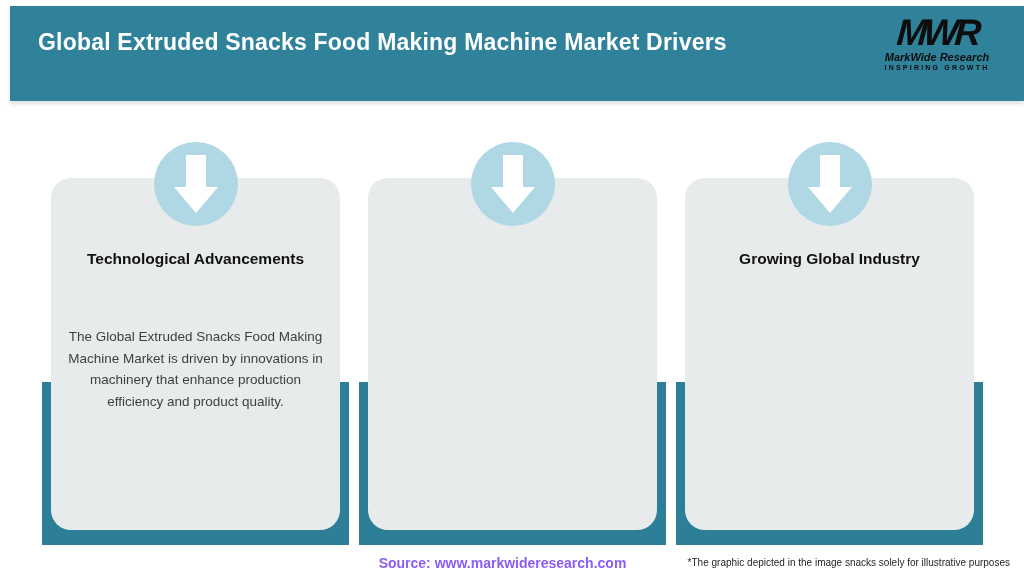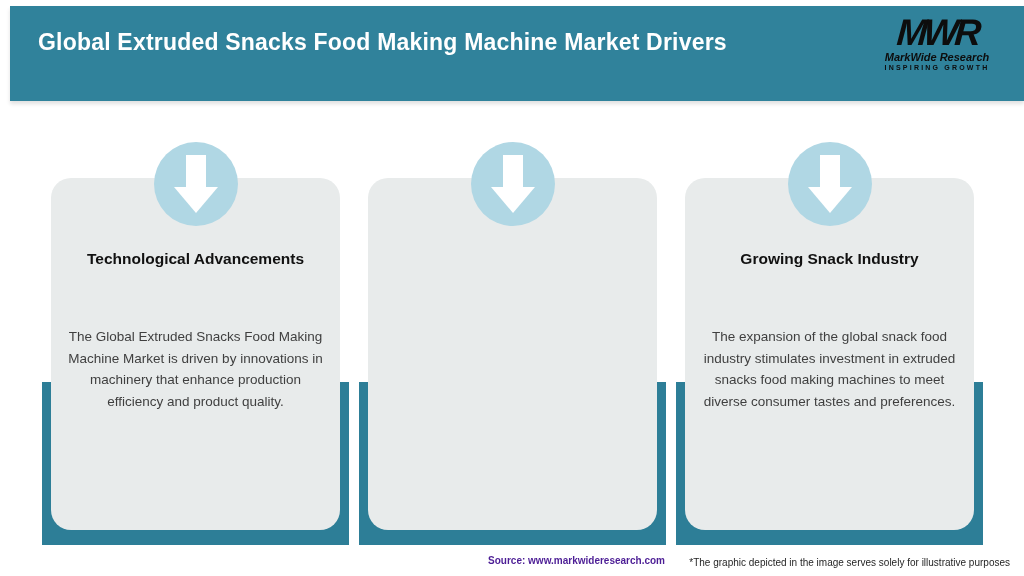--- a/index.html
+++ b/index.html
@@ -47,22 +47,22 @@
     margin:58px 0 0 0;font-size:13.5px;line-height:21.5px;color:#3F3F3F;
     text-align:center;
   }
   .circle{
     position:absolute;top:142px;left:50%;width:84px;height:84px;margin-left:-42px;
     border-radius:50%;background:#B0D7E4;display:flex;align-items:center;justify-content:center;
   }
   .circle svg{display:block;}
   
   .source{
-    position:absolute;left:340px;width:325px;top:555px;text-align:right;
-    font-size:10px;font-weight:bold;color:#4c1d95;
+    position:absolute;left:340px;width:325px;top:555px;text-align:center;
+    font-size:14px;font-weight:bold;color:#8b5cf6;
   }
   .disclaimer{
     position:absolute;right:14px;top:557px;width:330px;text-align:right;
     font-size:10px;color:#1F1F1F;
   }
 </style>
 </head>
 <body>
 
 <div class="stage">
@@ -100,29 +100,28 @@
         <svg width="58" height="66" viewBox="0 0 58 66" aria-hidden="true">
           <rect x="19" y="4" width="20" height="32" fill="#FFFFFF"></rect>
           <polygon points="7,36 51,36 29,62" fill="#FFFFFF"></polygon>
         </svg>
       </div>
     </section>
 
     <section class="unit">
       <div class="band"></div>
       <div class="card">
-        <h2 class="card-title">Growing Snack Industry</h2>
-        <p class="card-body">The expansion of the global snack food industry stimulates investment in extruded snacks food making machines to meet diverse consumer tastes and preferences.</p>
+        <h2 class="card-title">Growing Global Industry</h2>
       </div>
       <div class="circle">
         <svg width="58" height="66" viewBox="0 0 58 66" aria-hidden="true">
           <rect x="19" y="4" width="20" height="32" fill="#FFFFFF"></rect>
           <polygon points="7,36 51,36 29,62" fill="#FFFFFF"></polygon>
         </svg>
       </div>
     </section>
 
   </div>
 
   <div class="source">Source: www.markwideresearch.com</div>
-  <div class="disclaimer">*The graphic depicted in the image serves solely for illustrative purposes</div>
+  <div class="disclaimer">*The graphic depicted in the image snacks solely for illustrative purposes</div>
 
 </div>
 
 </body></html>

